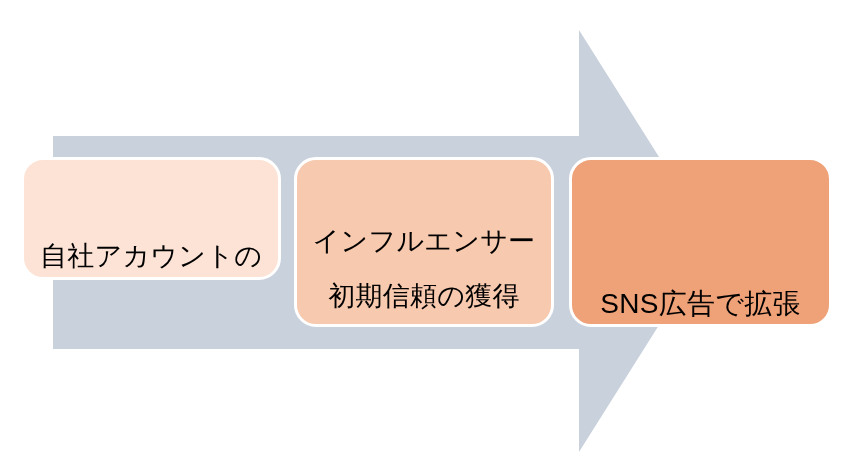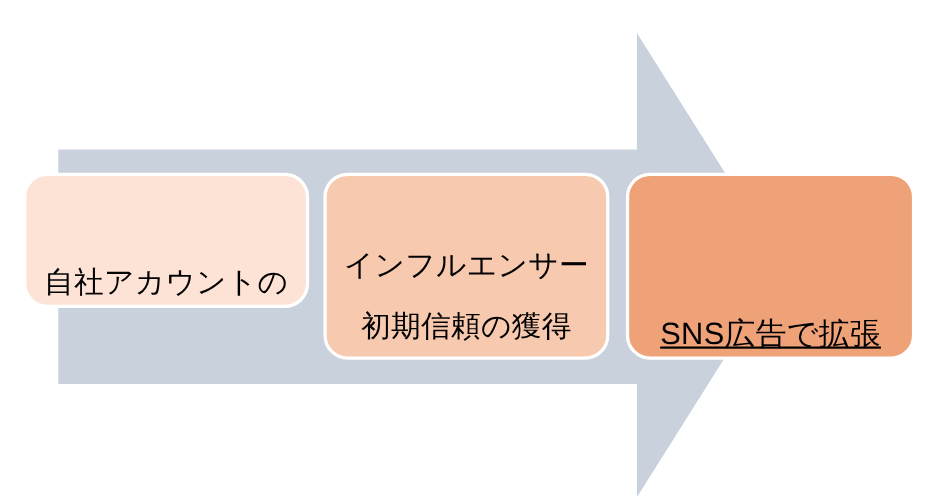--- a/index.html
+++ b/index.html
@@ -71,21 +71,20 @@
   
   #step-3 {
     left: 569px;
     top: 157px;
     width: 263px;
     height: 170px;
   }
   #step-3 .step-line {
     font-size: 28px;
     line-height: 40px;
-    text-decoration: underline;
   }
 </style>
 </head>
 <body>
 
 <div id="canvas" style="background: rgb(255, 255, 255);">
 
   <svg id="arrow-layer" viewBox="0 0 850 456" width="850" height="456" xmlns="http://www.w3.org/2000/svg">
     <polygon id="arrow-polygon" points="53,136 579,136 579,30 712,241 579,452 579,349 53,349" fill="#C9D1DC"></polygon>
   </svg>

